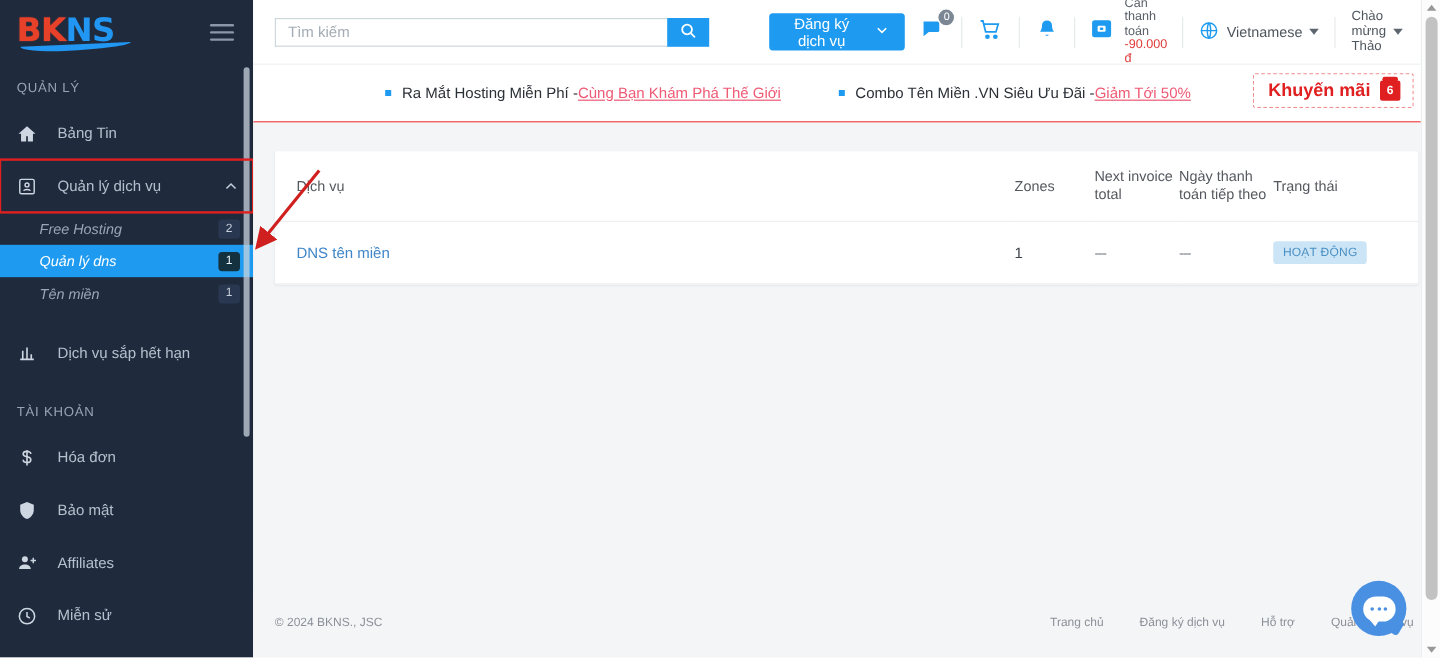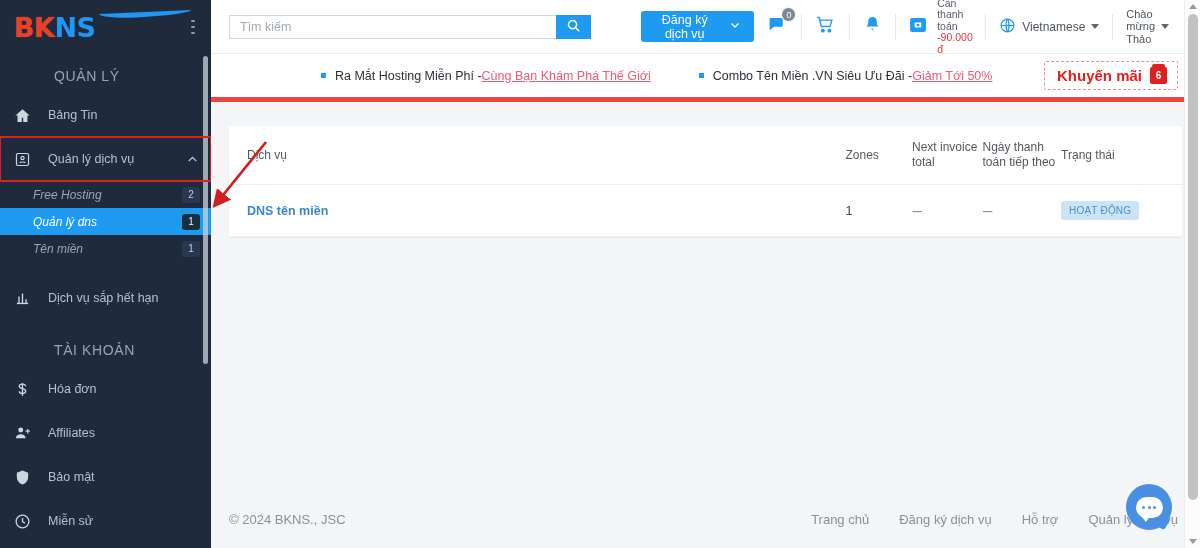--- a/index.html
+++ b/index.html
@@ -16,21 +16,21 @@
     width: 211px; height: 548px;
     background: #1f2b3d;
     position: relative;
     flex: 0 0 211px;
     overflow: hidden;
   }
   .sb-brandbar {
     height: 54px; display: flex; align-items: center;
     justify-content: space-between; padding: 0 16px 0 14px;
   }
-  .logo { display: flex; flex-direction: row; line-height: 1; }
+  .logo { display: flex; flex-direction: column; line-height: 1; }
   .logo-text { font-size: 27px; font-weight: bold; letter-spacing: -0.5px; font-family: "DejaVu Sans", sans-serif; }
   .logo-bk { color: #e8412a; text-shadow: 0 0 1px #e8412a; }
   .logo-ns { color: #2196f3; }
   .logo-swoosh {
     width: 92px; height: 5px; margin-top: -2px; margin-left: 3px;
     background: #2196f3;
     border-radius: 0 0 60% 40% / 0 0 100% 100%;
     transform: skewY(-2.5deg);
   }
   .hamburger { width: 20px; cursor: pointer; }
@@ -38,22 +38,22 @@
     display: block; height: 2px; background: #8c97a8; margin: 4px 0; border-radius: 1px;
   }
 
   .sb-scroll { position: relative; height: 494px; }
   .sb-track {
     position: absolute; right: 3px; top: 2px; width: 5px; height: 308px;
     background: #c9d3de; border-radius: 3px; opacity: .75;
   }
 
   .sb-section-label {
-    color: #98a3b3; font-size: 14px; letter-spacing: .6px;
-    padding: 14px 12px 9px 14px; text-transform: uppercase; margin-left: 40px;
+    color: #98a3b3; font-size: 11px; letter-spacing: .6px;
+    padding: 14px 12px 9px 14px; text-transform: uppercase;
   }
   .sb-item {
     display: flex; align-items: center; height: 44px;
     padding-left: 14px; padding-right: 12px; color: #b6c0cd;
     font-size: 12.5px; cursor: pointer; position: relative;
   }
   .sb-ico {
     width: 26px; flex: 0 0 26px; display: flex; align-items: center;
     justify-content: flex-start; color: #cdd6e1;
   }
@@ -118,21 +118,21 @@
   }
   .pay-cell { display: flex; align-items: center; gap: 9px; padding: 0 12px; }
   .pay-txt { font-size: 10.5px; line-height: 11.5px; color: #5a6069; }
   .pay-amt { color: #e03a3a; font-size: 10.5px; }
   .lang-cell { display: flex; align-items: center; gap: 6px; font-size: 12px; color: #4d555d; }
   .user-cell { display: flex; align-items: center; gap: 6px; font-size: 11px; color: #4d555d; line-height: 12.5px; }
   .caret-sm { border-left: 4px solid transparent; border-right: 4px solid transparent; border-top: 5px solid #5d656e; }
 
   
   .promo {
-    height: 48px; background: #ffffff; border-bottom: 5px solid #ef4444;
+    height: 48px; background: #ffffff; border-bottom: 1px solid #ef4444;
     display: flex; align-items: center; position: relative;
   }
   .promo-item { display: flex; align-items: center; font-size: 12.5px; color: #2c3138; }
   .promo-item .dot {
     width: 5px; height: 5px; background: #1e9bf0; margin-right: 9px; flex: 0 0 5px;
   }
   .promo-red { color: #ef5a75; text-decoration: underline; }
   .promo-1 { margin-left: 110px; }
   .promo-2 { margin-left: 48px; }
   .promo-badge {
@@ -162,33 +162,33 @@
   }
   thead th.c0 { padding-left: 18px; width: 612px; }
   thead th.c1 { width: 66px; }
   thead th.c2 { width: 70px; margin-left: 40px; }
   thead th.c3 { width: 78px; }
   thead th.c4 { width: 120px; }
   tbody td {
     font-size: 12.5px; color: #3d444b; padding: 16px 0 16px 0;
     border-bottom: 1px solid #f0f1f3; vertical-align: middle;
   }
-  tbody td.c0 { padding-left: 18px; font-weight: bold; }
+  tbody td.c0 { padding-left: 18px; }
   .link { color: #3f86c9; cursor: pointer; }
   .dash { color: #7d838b; letter-spacing: -1px; }
   .status-pill {
     display: inline-block; background: #cce5f6; color: #4a90c4;
     font-size: 10px; padding: 4px 8px; border-radius: 3px; letter-spacing: .2px;
   }
 
   
   .footer {
     position: absolute; left: 0; bottom: 0; width: 100%; height: 58px;
     display: flex; align-items: center; padding: 0 22px 0 18px;
-    font-size: 13px; color: #8b9099; background: #f4f5f7;
+    font-size: 10px; color: #8b9099; background: #f4f5f7;
   }
   .footer-links { margin-left: auto; display: flex; gap: 30px; }
   .footer-links span { cursor: pointer; }
 
   
   .chat-fab {
     position: absolute; right: 28px; bottom: 18px;
     width: 46px; height: 46px; border-radius: 50%; background: #4a90e2;
     display: flex; align-items: center; justify-content: center; cursor: pointer;
   }
@@ -307,36 +307,36 @@
           <svg width="17" height="17" viewBox="0 0 24 24" fill="none" stroke="currentColor" stroke-width="1.9">
               <path d="M12 3v18"></path>
               <path d="M16.5 7.5c0-1.9-2-3-4.5-3s-4.5 1.1-4.5 3 2 2.8 4.5 3.3 4.5 1.4 4.5 3.4-2 3.3-4.5 3.3-4.5-1.2-4.5-3.2"></path>
             </svg>
         </span>
         <span class="sb-label">Hóa đơn</span>
       </div>
 
       <div class="sb-item">
         <span class="sb-ico">
+          <svg width="17" height="17" viewBox="0 0 24 24" fill="currentColor">
+              <path d="M12 2 4 5.2v6.1c0 4.8 3.4 9.2 8 10.7 4.6-1.5 8-5.9 8-10.7V5.2z"></path>
+            </svg>
+        </span>
+        <span class="sb-label">Bảo mật</span>
+      </div>
+
+      <div class="sb-item">
+        <span class="sb-ico">
           <svg width="18" height="18" viewBox="0 0 24 24" fill="currentColor">
               <circle cx="9" cy="8" r="3.3"></circle>
               <path d="M2.5 19c0-3.4 2.9-5.2 6.5-5.2s6.5 1.8 6.5 5.2z"></path>
               <path d="M17.5 6.5h1.6v2.2h2.2v1.6h-2.2v2.2h-1.6v-2.2h-2.2V8.7h2.2z"></path>
             </svg>
         </span>
         <span class="sb-label">Affiliates</span>
-      </div>
-
-      <div class="sb-item">
-        <span class="sb-ico">
-          <svg width="17" height="17" viewBox="0 0 24 24" fill="currentColor">
-              <path d="M12 2 4 5.2v6.1c0 4.8 3.4 9.2 8 10.7 4.6-1.5 8-5.9 8-10.7V5.2z"></path>
-            </svg>
-        </span>
-        <span class="sb-label">Bảo mật</span>
       </div>
 
       <div class="sb-item">
         <span class="sb-ico">
           <svg width="17" height="17" viewBox="0 0 24 24" fill="none" stroke="currentColor" stroke-width="1.8">
               <circle cx="12" cy="12" r="9"></circle>
               <path d="M12 7v5.3l3.4 2"></path>
             </svg>
         </span>
         <span class="sb-label">Miễn sử</span>

